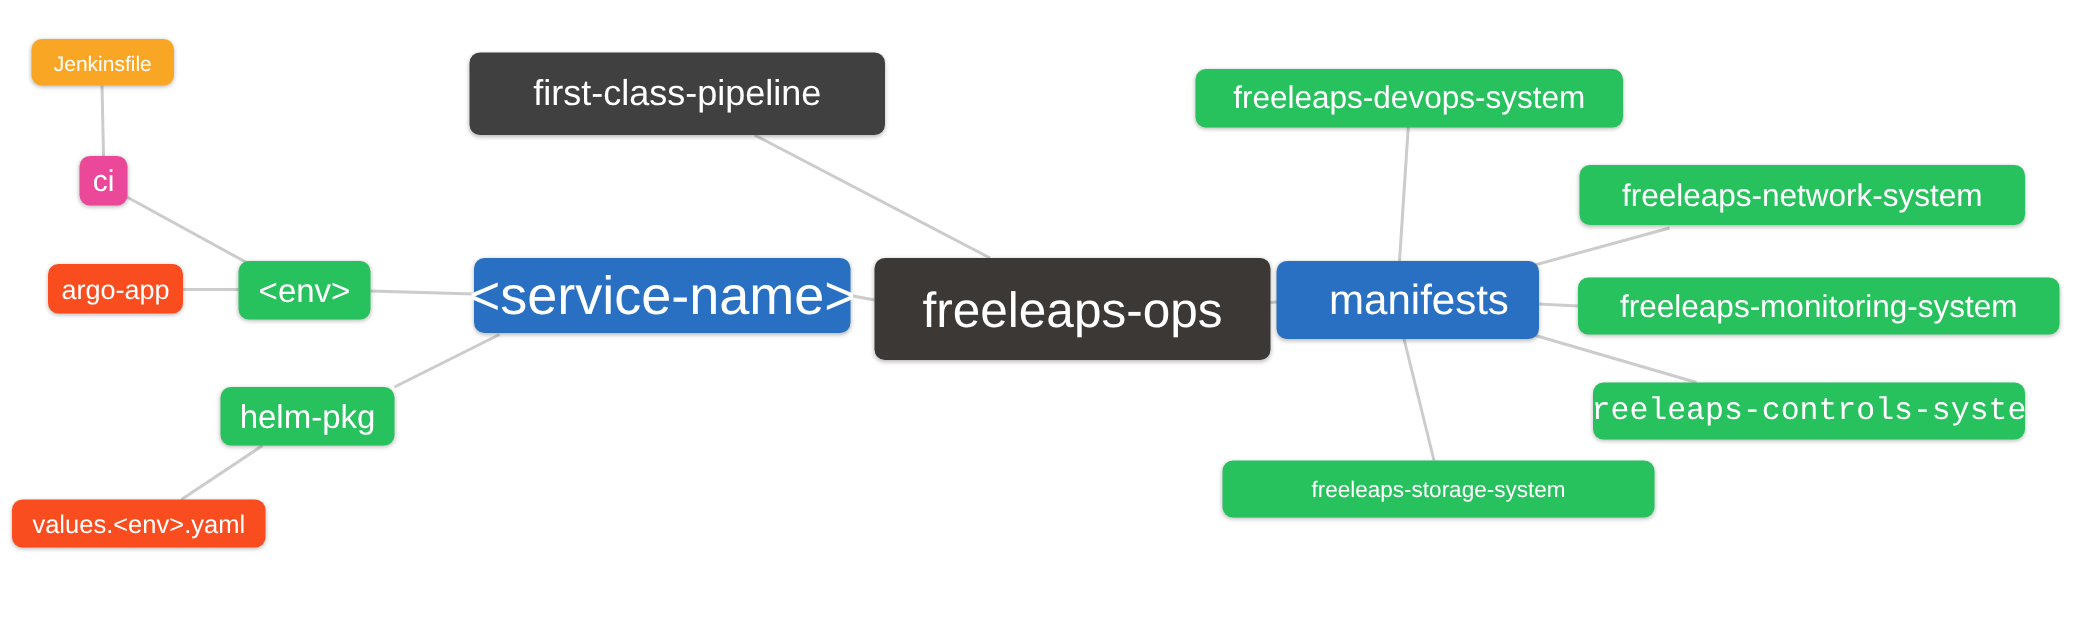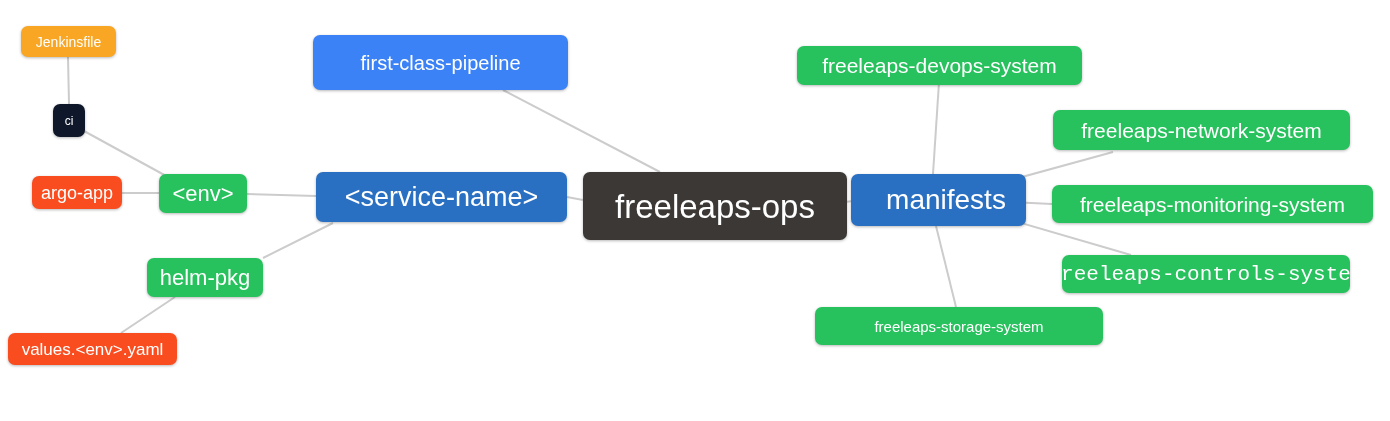--- a/index.html
+++ b/index.html
@@ -51,25 +51,25 @@
       <line x1="175" y1="297" x2="121" y2="333" stroke="#cccccc" stroke-width="2"></line>
       <line x1="845" y1="202" x2="853" y2="201" stroke="#cccccc" stroke-width="2"></line>
       <line x1="933" y1="174" x2="940" y2="67" stroke="#cccccc" stroke-width="2"></line>
       <line x1="1011" y1="180" x2="1113" y2="152" stroke="#cccccc" stroke-width="2"></line>
       <line x1="1011" y1="202" x2="1052" y2="204" stroke="#cccccc" stroke-width="2"></line>
       <line x1="1011" y1="220" x2="1131" y2="255" stroke="#cccccc" stroke-width="2"></line>
       <line x1="936" y1="226" x2="956" y2="307" stroke="#cccccc" stroke-width="2"></line>
     </svg>
   <div id="nodes">
       <div class="node" style="left: 21px; top: 26px; width: 95px; height: 31px; font-size: 14px; background: rgb(248, 166, 35); color: rgb(255, 255, 255);">Jenkinsfile</div>
-      <div class="node" style="left: 53px; top: 104px; width: 32px; height: 33px; font-size: 12px; background: #0f172a; color: rgb(255, 255, 255);">ci</div>
+      <div class="node" style="left: 53px; top: 104px; width: 32px; height: 33px; font-size: 20px; background: #ec4899; color: rgb(255, 255, 255);">ci</div>
       <div class="node" style="left: 32px; top: 176px; width: 90px; height: 33px; font-size: 18px; background: rgb(249, 77, 31); color: rgb(255, 255, 255);">argo-app</div>
       <div class="node" style="left: 159px; top: 174px; width: 88px; height: 39px; font-size: 22px; background: rgb(39, 193, 93); color: rgb(255, 255, 255);">&lt;env&gt;</div>
-      <div class="node" style="left: 313px; top: 35px; width: 255px; height: 55px; font-size: 20px; background: #3b82f6; color: rgb(255, 255, 255);">first-class-pipeline</div>
-      <div class="node" style="left: 316px; top: 172px; width: 251px; height: 50px; font-size: 27px; background: rgb(42, 112, 194); color: rgb(255, 255, 255);">&lt;service-name&gt;</div>
+      <div class="node" style="left: 313px; top: 35px; width: 277px; height: 55px; font-size: 24px; background: #404040; color: rgb(255, 255, 255);">first-class-pipeline</div>
+      <div class="node" style="left: 316px; top: 172px; width: 251px; height: 50px; font-size: 36px; background: rgb(42, 112, 194); color: rgb(255, 255, 255);">&lt;service-name&gt;</div>
       <div class="node" style="left: 583px; top: 172px; width: 264px; height: 68px; font-size: 33px; background: rgb(59, 56, 54); color: rgb(255, 255, 255);">freeleaps-ops</div>
       <div class="node" style="left: 851px; top: 174px; width: 160px; height: 52px; font-size: 28px; background: rgb(42, 112, 194); color: rgb(255, 255, 255); padding-left: 15px;">manifests</div>
       <div class="node" style="left: 797px; top: 28px; width: 285px; height: 39px; font-size: 21px; background: rgb(39, 193, 93); color: rgb(255, 255, 255); margin-top: 18px;">freeleaps-devops-system</div>
       <div class="node" style="left: 1053px; top: 110px; width: 297px; height: 40px; font-size: 21px; background: rgb(39, 193, 93); color: rgb(255, 255, 255);">freeleaps-network-system</div>
       <div class="node" style="left: 1052px; top: 185px; width: 321px; height: 38px; font-size: 21px; background: rgb(39, 193, 93); color: rgb(255, 255, 255);">freeleaps-monitoring-system</div>
       <div class="node" style="left: 1062px; top: 255px; width: 288px; height: 38px; font-size: 21px; background: rgb(39, 193, 93); color: rgb(255, 255, 255); font-family: Liberation Mono, monospace;">freeleaps-controls-system</div>
       <div class="node" style="left: 815px; top: 307px; width: 288px; height: 38px; font-size: 15px; background: rgb(39, 193, 93); color: rgb(255, 255, 255);">freeleaps-storage-system</div>
       <div class="node" style="left: 147px; top: 258px; width: 116px; height: 39px; font-size: 22px; background: rgb(39, 193, 93); color: rgb(255, 255, 255); text-align: center;">helm-pkg</div>
       <div class="node" style="left: 8px; top: 333px; width: 169px; height: 32px; font-size: 17px; background: rgb(249, 77, 31); color: rgb(255, 255, 255);">values.&lt;env&gt;.yaml</div>
     </div>

